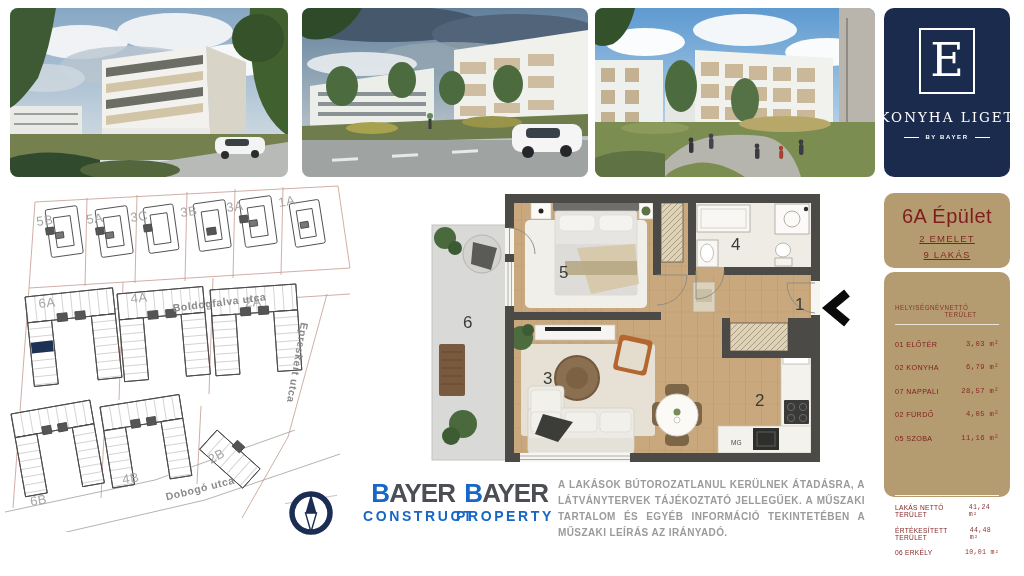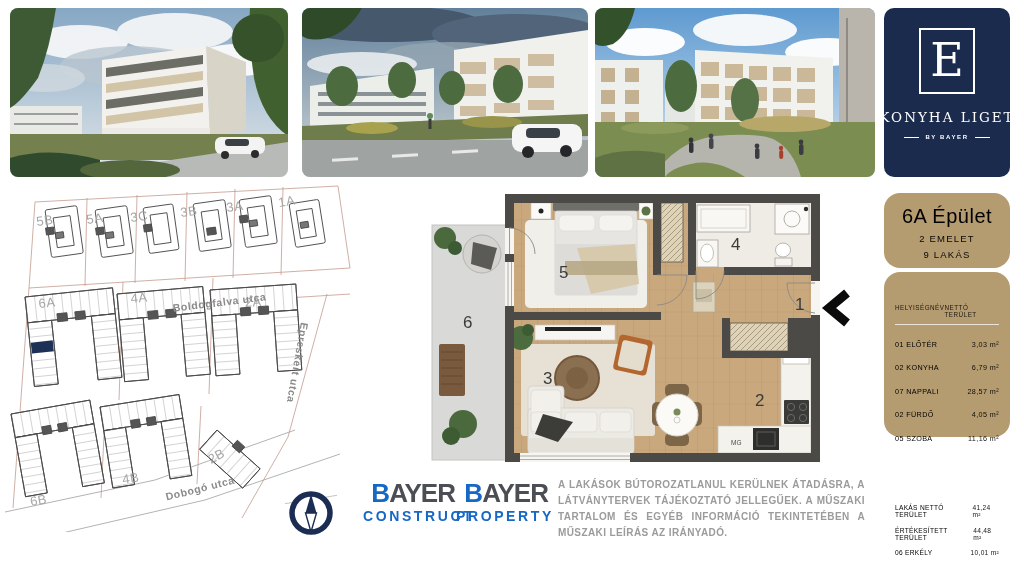--- a/index.html
+++ b/index.html
@@ -15,31 +15,31 @@
   .logo-card { left:884px; top:8px; width:126px; height:169px; background:#1b2b4d; border-radius:10px;
                display:flex; flex-direction:column; align-items:center; color:#fff; }
   .logo-ebox { margin-top:20px; width:56px; height:66px; border:2.5px solid #fff; display:flex; align-items:center; justify-content:center; }
   .logo-e { font-family:"DejaVu Serif", serif; font-size:46px; line-height:1; margin-top:-2px; }
   .logo-title { font-family:"DejaVu Serif", serif; font-size:13.5px; letter-spacing:2px; margin-top:15px; white-space:nowrap; }
   .logo-sub { display:flex; align-items:center; gap:6px; margin-top:9px; }
   .logo-sub .ln { width:15px; height:1px; background:#fff; }
   .logo-sub span { font-size:6px; font-weight:bold; letter-spacing:1.6px; }
 
   
-  .panel { background:#b49b70; border-radius:16px; color:#000000; }
+  .panel { background:#b49b70; border-radius:10px; color:#7f1d1d; }
   .panel-head { left:884px; top:193px; width:126px; height:75px; text-align:center; padding-top:12px; }
   .ph-title { font-size:20px; letter-spacing:.5px; }
-  .ph-sub { font-size:9.5px; letter-spacing:1.2px; margin-top:5px; opacity:.95; }
-  .panel-table { left:884px; top:272px; width:126px; height:165px; padding:0 11px; font-size:7.2px; }
+  .ph-sub { font-size:9.5px; letter-spacing:1.2px; margin-top:5px; opacity:.95;text-decoration:underline; }
+  .panel-table { left:884px; top:272px; width:126px; height:225px; padding:0 11px; font-size:7.2px; }
   .t-head { display:flex; justify-content:space-between; padding-top:32px; padding-bottom:6px;
             border-bottom:1px solid rgba(255,255,255,.85); font-size:6.3px; letter-spacing:.5px; opacity:.85; }
   .trow { display:flex; justify-content:space-between; margin-top:14.5px; letter-spacing:.4px; }
   .t-sep { border:none; border-top:1px solid rgba(255,255,255,.9); margin-top:52px; }
   .srow { display:flex; justify-content:space-between; margin-top:8.5px; font-size:6.6px; letter-spacing:.3px; }
-  .tval { opacity:.92; }
+  .tval { opacity:.92;font-family:Liberation Mono, monospace; }
 
   
   .bayer { top:480px; width:92px; text-align:right; color:#4b4e54; }
   .bayer .brand { font-size:26px; font-weight:800; letter-spacing:-1px; line-height:1; white-space:nowrap; }
   .bayer .brand .b0 { color:#1767c5; }
   .bayer .div { color:#1767c5; font-size:14px; font-weight:bold; letter-spacing:2.6px; margin-top:2px; white-space:nowrap; }
 
   .disclaimer { left:558px; top:477px; width:307px; font-size:10px; line-height:1.6; letter-spacing:.4px;
                 color:#9b9b9b; text-align:justify; font-weight:700; }
 

